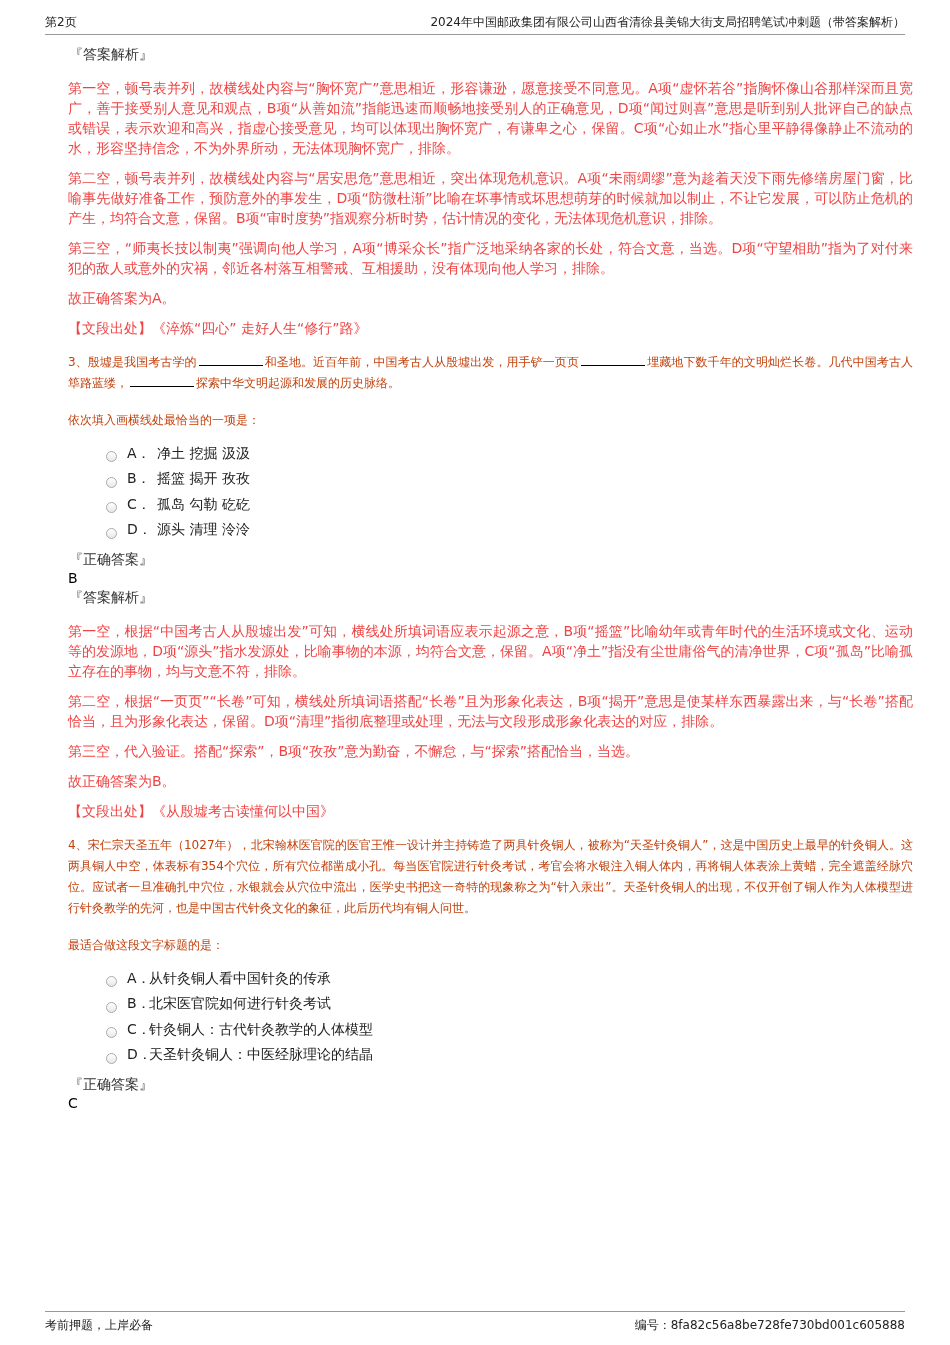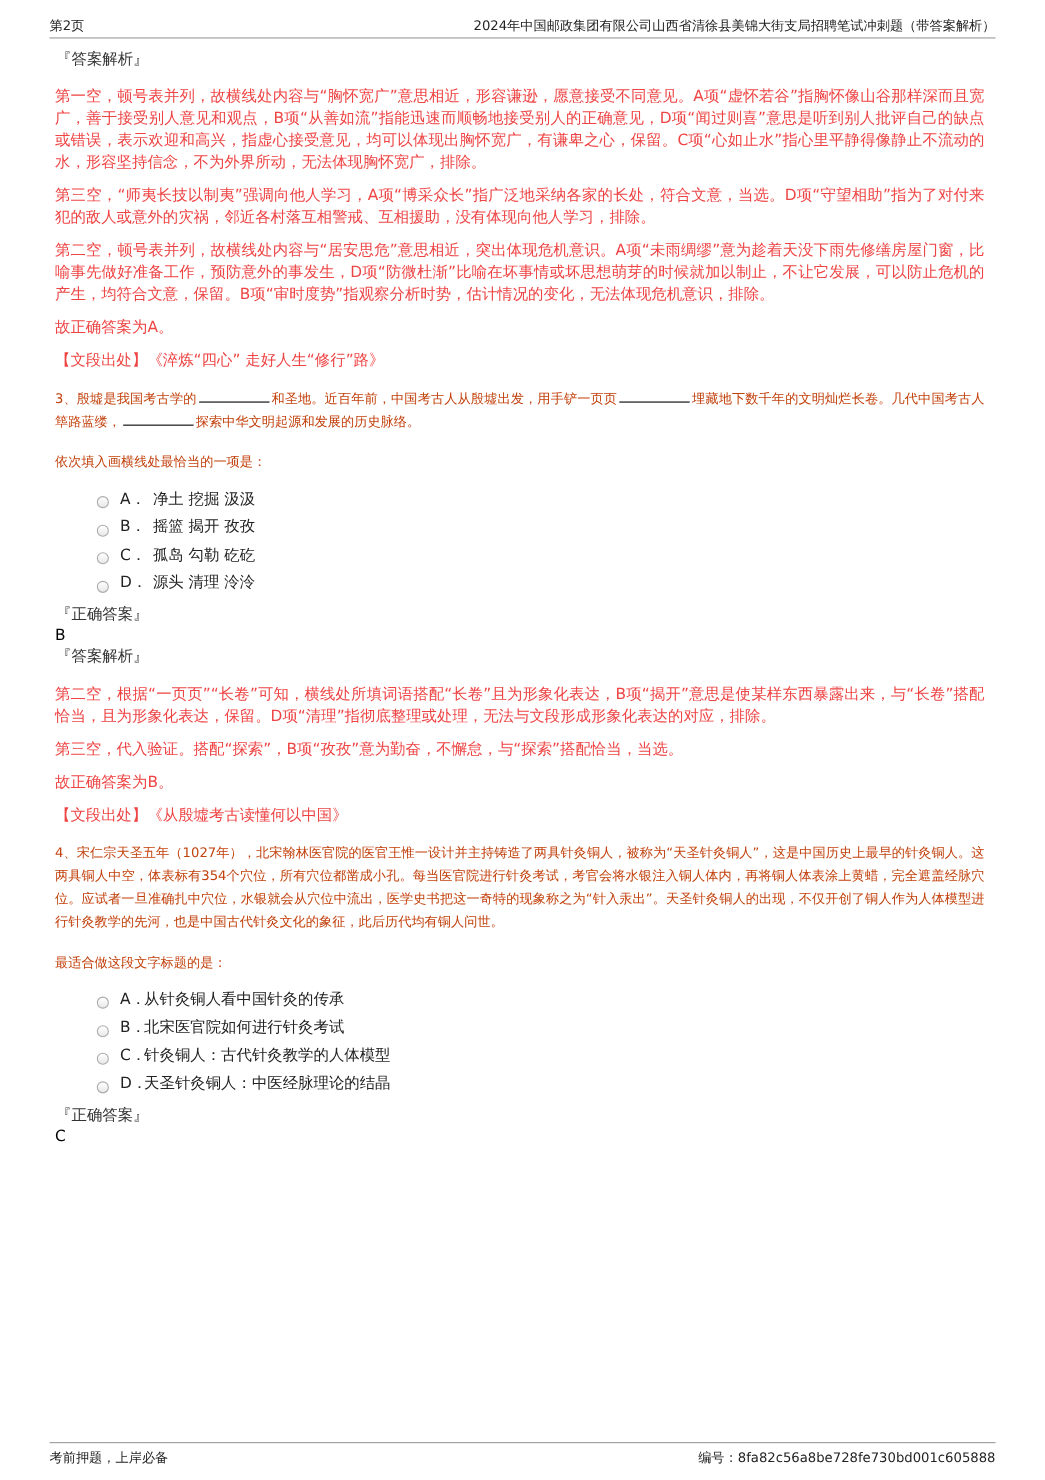--- a/index.html
+++ b/index.html
@@ -5,31 +5,31 @@
   html, body { margin: 0; padding: 0; background: #ffffff; }
   body {
     width: 950px; height: 1345px; position: relative; overflow: hidden;
     font-family: "DejaVu Sans", "Liberation Sans", sans-serif;
     color: #222;
   }
   .header {
     position: absolute; left: 45px; right: 45px; top: 14px; height: 18px;
     border-bottom: 1px solid #999;
     font-size: 12px; color: #222;
-    display: flex; justify-content: space-between; align-items: center;
+    display: flex; justify-content: space-between; align-items: flex-start;
     padding-bottom: 2px;
   }
   .footer {
     position: absolute; left: 45px; right: 45px; top: 1311px; height: 20px;
     border-top: 1px solid #999;
     font-size: 12px; color: #222;
     display: flex; justify-content: space-between; align-items: center;
     padding-top: 3px;
   }
-  .content { position: absolute; left: 50px; top: 44px; width: 845px; }
+  .content { position: absolute; left: 68px; top: 44px; width: 845px; }
   .label { font-size: 14px; color: #333; line-height: 20px; margin: 0 0 0 1px; }
   .para {
     font-size: 14px; line-height: 20px; color: #ef4444; margin: 0 0 10px 0;
     text-align: justify;
   }
   .qtext { font-size: 12px; line-height: 21px; color: #c2410c; margin: 0; text-align: justify; }
   .blank { display: inline-block; width: 64px; border-bottom: 1px solid #000; height: 12px; vertical-align: baseline; margin: 0 2px; }
   .options { margin: 10px 0 6px 38px; }
   .option { display: flex; align-items: center; height: 25.5px; font-size: 14px; color: #222; cursor: pointer; }
   .radio {
@@ -44,22 +44,22 @@
 
 <div class="header">
   <span>第2页</span>
   <span>2024年中国邮政集团有限公司山西省清徐县美锦大街支局招聘笔试冲刺题（带答案解析）</span>
 </div>
 
 <div class="content">
 
   <div class="label" style="margin-bottom:14px;">『答案解析』</div>
   <p class="para">第一空，顿号表并列，故横线处内容与“胸怀宽广”意思相近，形容谦逊，愿意接受不同意见。A项“虚怀若谷”指胸怀像山谷那样深而且宽广，善于接受别人意见和观点，B项“从善如流”指能迅速而顺畅地接受别人的正确意见，D项“闻过则喜”意思是听到别人批评自己的缺点或错误，表示欢迎和高兴，指虚心接受意见，均可以体现出胸怀宽广，有谦卑之心，保留。C项“心如止水”指心里平静得像静止不流动的水，形容坚持信念，不为外界所动，无法体现胸怀宽广，排除。</p>
+  <p class="para">第二空，顿号表并列，故横线处内容与“居安思危”意思相近，突出体现危机意识。A项“未雨绸缪”意为趁着天没下雨先修缮房屋门窗，比喻事先做好准备工作，预防意外的事发生，D项“防微杜渐”比喻在坏事情或坏思想萌芽的时候就加以制止，不让它发展，可以防止危机的产生，均符合文意，保留。B项“审时度势”指观察分析时势，估计情况的变化，无法体现危机意识，排除。</p>
   <p class="para">第三空，“师夷长技以制夷”强调向他人学习，A项“博采众长”指广泛地采纳各家的长处，符合文意，当选。D项“守望相助”指为了对付来犯的敌人或意外的灾祸，邻近各村落互相警戒、互相援助，没有体现向他人学习，排除。</p>
-  <p class="para">第二空，顿号表并列，故横线处内容与“居安思危”意思相近，突出体现危机意识。A项“未雨绸缪”意为趁着天没下雨先修缮房屋门窗，比喻事先做好准备工作，预防意外的事发生，D项“防微杜渐”比喻在坏事情或坏思想萌芽的时候就加以制止，不让它发展，可以防止危机的产生，均符合文意，保留。B项“审时度势”指观察分析时势，估计情况的变化，无法体现危机意识，排除。</p>
   <p class="para">故正确答案为A。</p>
   <p class="para" style="margin-bottom:14px;">【文段出处】《淬炼“四心” 走好人生“修行”路》</p>
 
   <p class="qtext" style="margin-top:8px;">
     <span>3、殷墟是我国考古学的</span><span class="blank"></span><span>和圣地。近百年前，中国考古人从殷墟出发，用手铲一页页</span><span class="blank"></span><span>埋藏地下数千年的文明灿烂长卷。几代中国考古人筚路蓝缕，</span><span class="blank"></span><span>探索中华文明起源和发展的历史脉络。</span>
   </p>
   <p class="qtext" style="margin-top:16px;">依次填入画横线处最恰当的一项是：</p>
   <div class="options">
     <div class="option">
         <span class="radio"></span>
@@ -78,20 +78,21 @@
       </div>
     <div class="option">
         <span class="radio"></span>
         <span class="opt-letter">D．</span>
         <span>源头 清理 泠泠</span>
       </div>
   </div>
   <div class="label">『正确答案』</div>
   <div class="answer-letter">B</div>
   <div class="label" style="margin-bottom:14px;">『答案解析』</div>
+  <p class="para">第一空，根据“中国考古人从殷墟出发”可知，横线处所填词语应表示起源之意，B项“摇篮”比喻幼年或青年时代的生活环境或文化、运动等的发源地，D项“源头”指水发源处，比喻事物的本源，均符合文意，保留。A项“净土”指没有尘世庸俗气的清净世界，C项“孤岛”比喻孤立存在的事物，均与文意不符，排除。</p>
   <p class="para">第二空，根据“一页页”“长卷”可知，横线处所填词语搭配“长卷”且为形象化表达，B项“揭开”意思是使某样东西暴露出来，与“长卷”搭配恰当，且为形象化表达，保留。D项“清理”指彻底整理或处理，无法与文段形成形象化表达的对应，排除。</p>
   <p class="para">第三空，代入验证。搭配“探索”，B项“孜孜”意为勤奋，不懈怠，与“探索”搭配恰当，当选。</p>
   <p class="para">故正确答案为B。</p>
   <p class="para" style="margin-bottom:14px;">【文段出处】《从殷墟考古读懂何以中国》</p>
 
   <p class="qtext" style="margin-top:6px;">4、宋仁宗天圣五年（1027年），北宋翰林医官院的医官王惟一设计并主持铸造了两具针灸铜人，被称为“天圣针灸铜人”，这是中国历史上最早的针灸铜人。这两具铜人中空，体表标有354个穴位，所有穴位都凿成小孔。每当医官院进行针灸考试，考官会将水银注入铜人体内，再将铜人体表涂上黄蜡，完全遮盖经脉穴位。应试者一旦准确扎中穴位，水银就会从穴位中流出，医学史书把这一奇特的现象称之为“针入汞出”。天圣针灸铜人的出现，不仅开创了铜人作为人体模型进行针灸教学的先河，也是中国古代针灸文化的象征，此后历代均有铜人问世。</p>
   <p class="qtext" style="margin-top:16px;">最适合做这段文字标题的是：</p>
   <div class="options">
     <div class="option">
         <span class="radio"></span>

